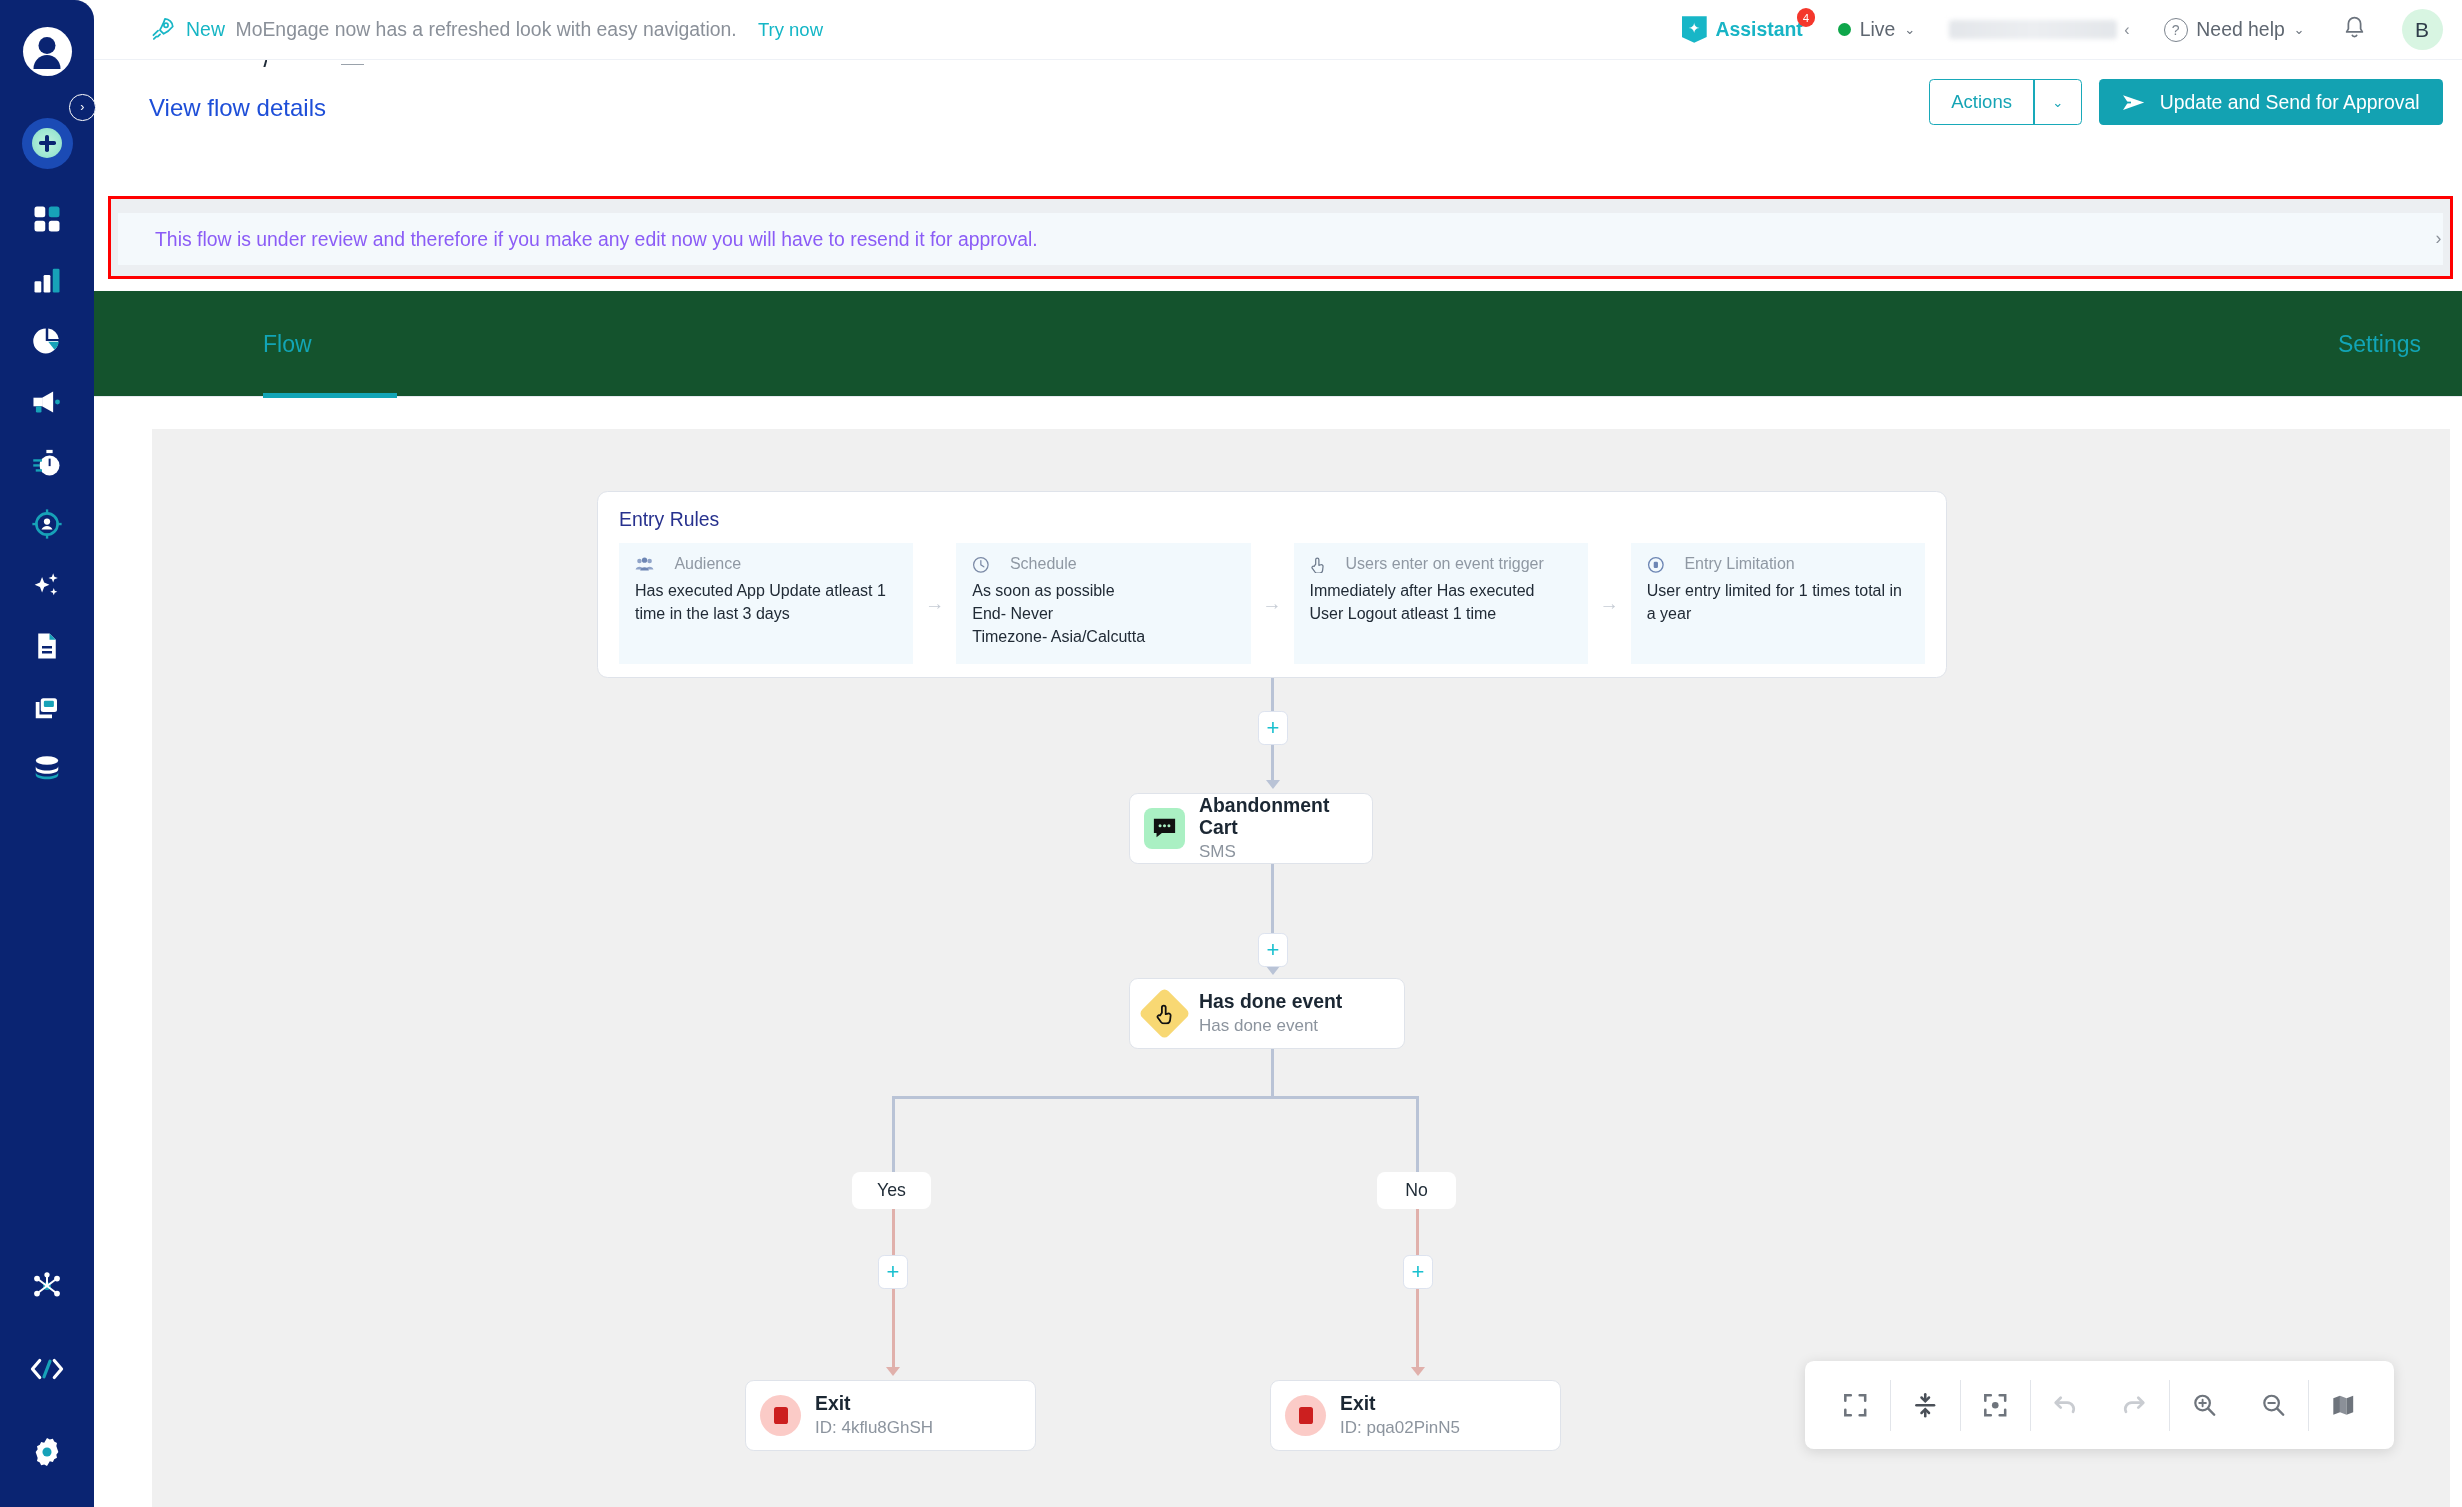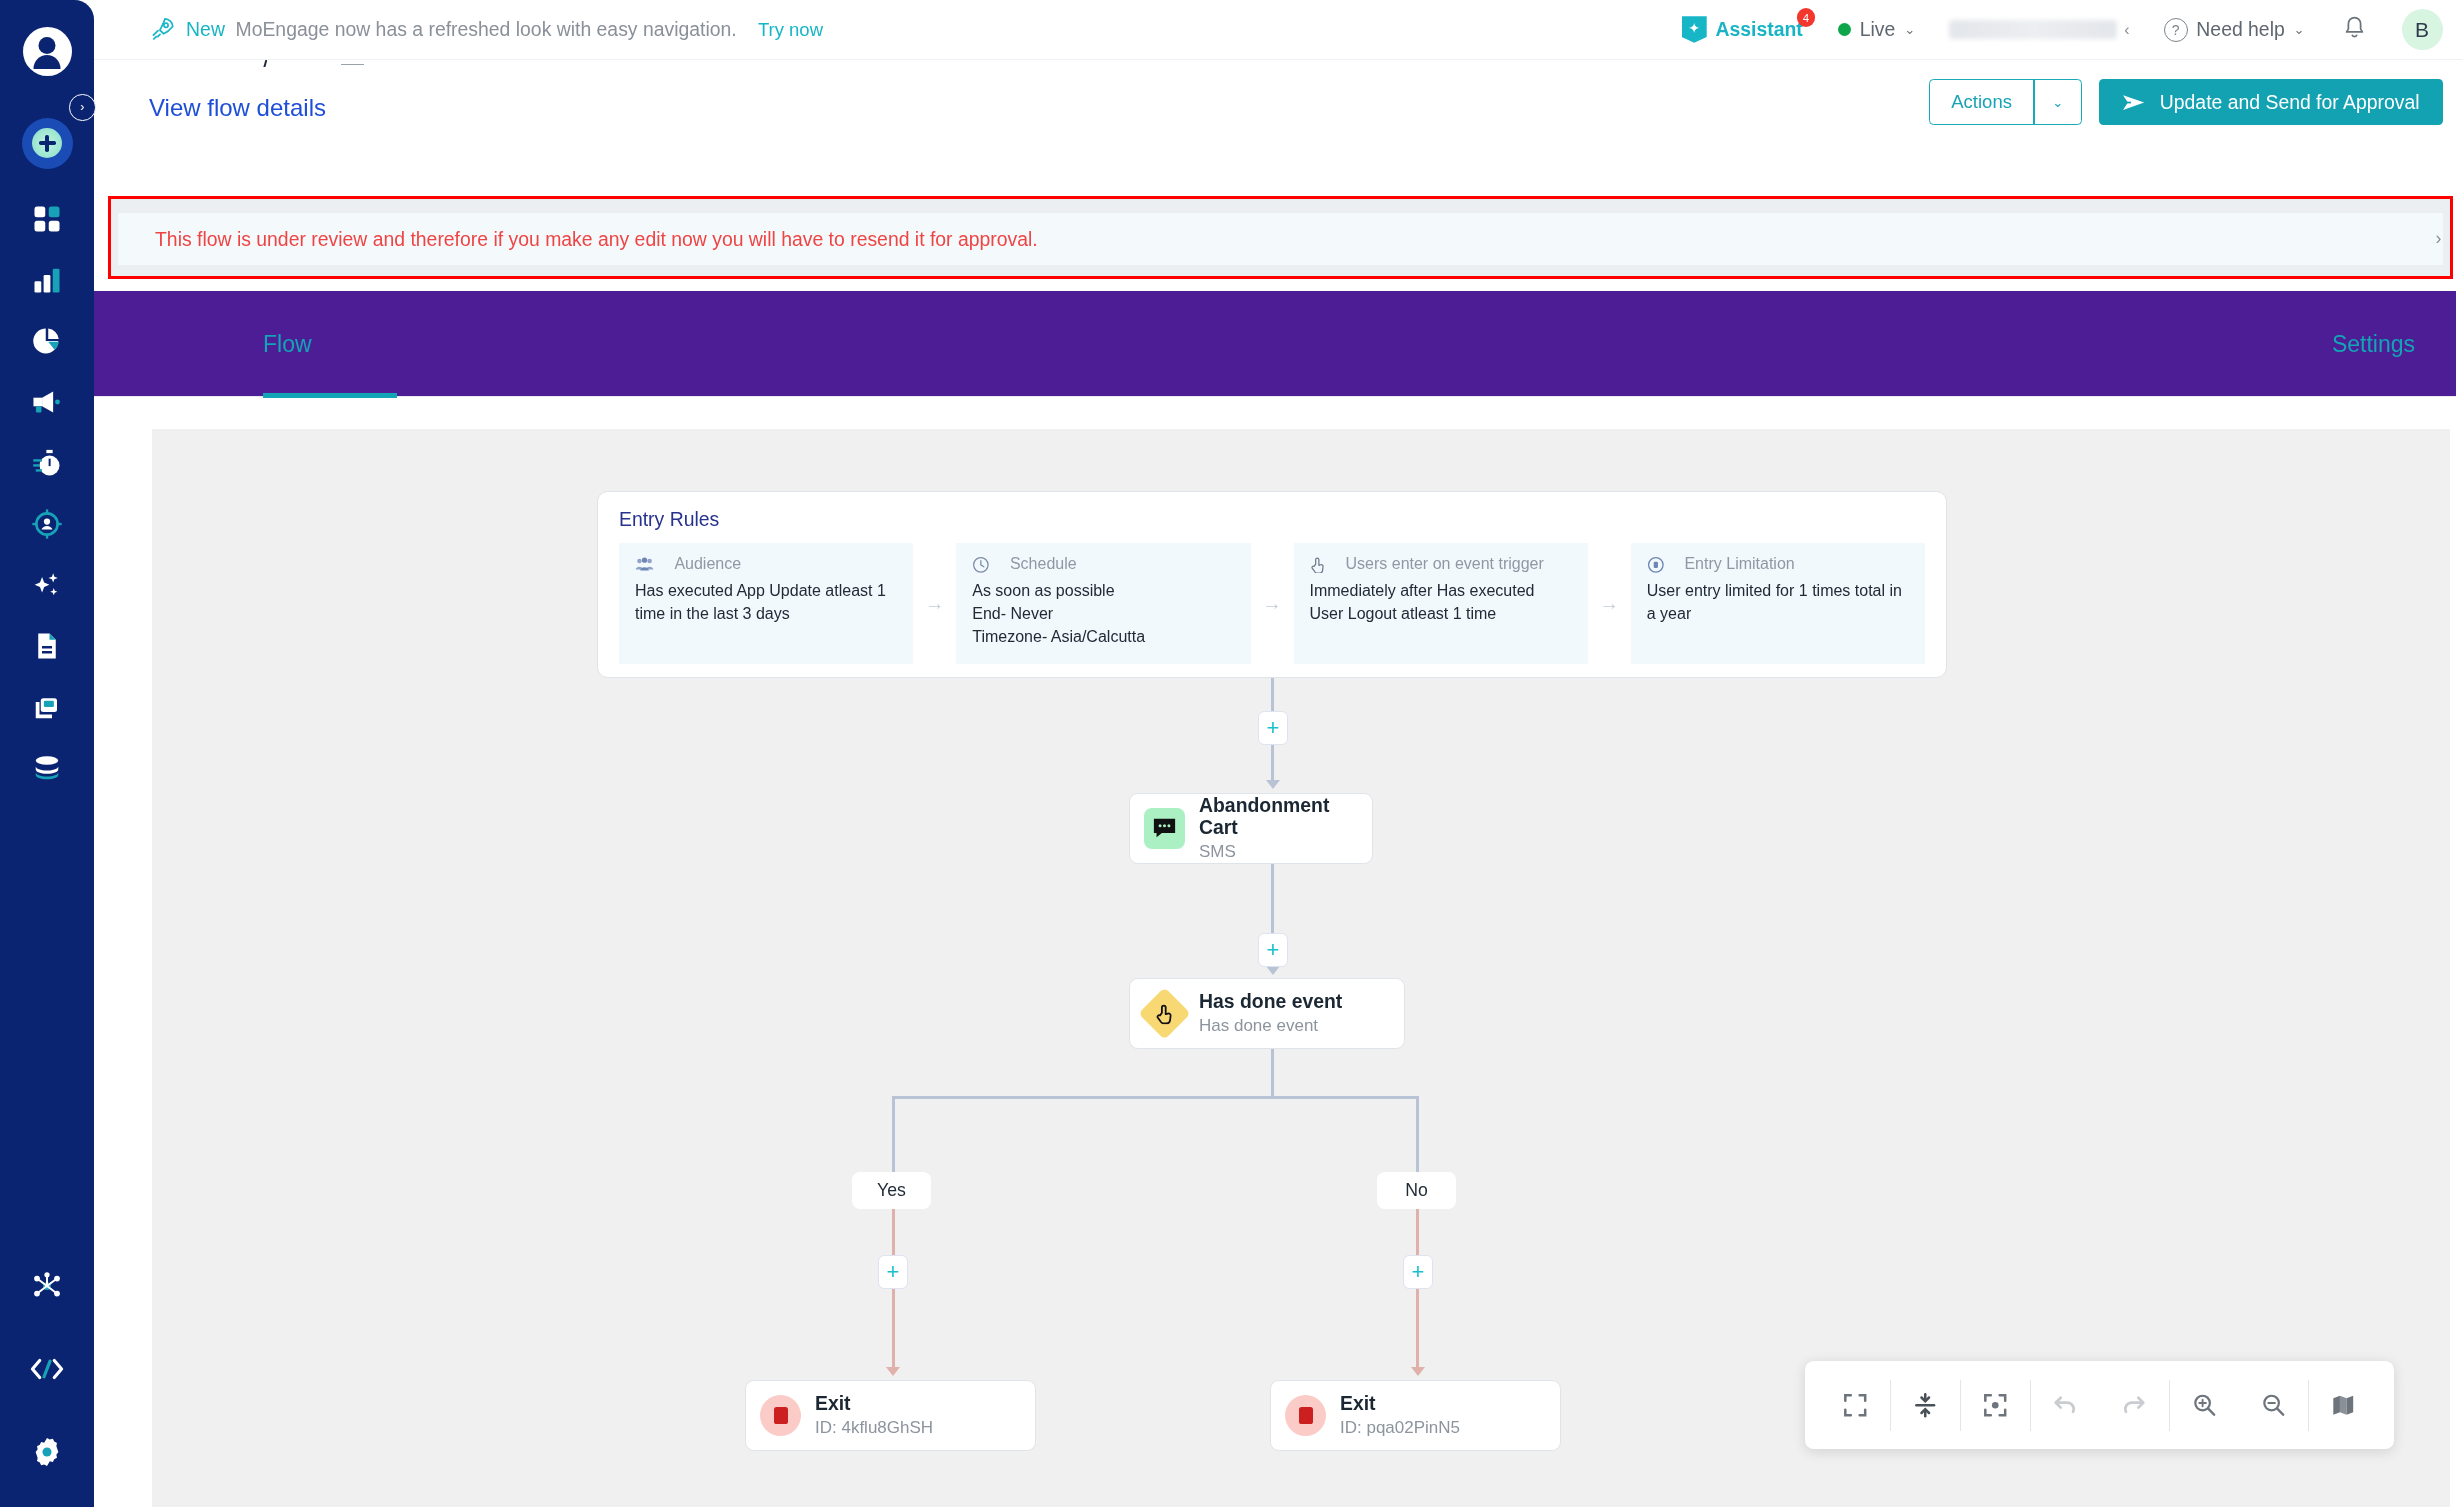--- a/index.html
+++ b/index.html
@@ -150,30 +150,30 @@
 
   
   #banner-outline {
     position:absolute; left: 108px; top: 196px; right: 8.8px; height: 83px;
     border: 3.5px solid #ff0000; background:#eceff2; z-index: 20;
   }
   #banner {
     position:absolute; left: 7px; top: 14px; right: 7px; bottom: 10.6px;
     background:#f4f9fc; display:flex; align-items:center;
   }
-  .banner-text { padding-left: 37px; font-size: 19.4px; color:#ef4444; }
+  .banner-text { padding-left: 37px; font-size: 19.4px; color:#8b5cf6; }
   .banner-close {
     position:absolute; right: 8.8px; top: 50%; transform: translateY(-50%);
     color:#8a9099; font-size: 17.7px; cursor:pointer;
   }
 
   
   #tabs {
-    position:absolute; left: 94px; top: 291px; right: 6px; height: 106px;
-    background:#4c1d95; border-bottom: 1.8px solid #e7eaf0; z-index: 15;
+    position:absolute; left: 94px; top: 291px; right: 0; height: 106px;
+    background:#14532d; border-bottom: 1.8px solid #e7eaf0; z-index: 15;
   }
   .tab {
     position:absolute; left: 169px; top: 0; height: 106px;
     display:flex; align-items:center; color:#12a5b6; font-size: 23px; cursor:pointer;
   }
   .tab-underline { position:absolute; left: 169px; bottom: -1.8px; width: 134px; height: 5.3px; background:#12a5b6; }
   .settings-link {
     position:absolute; right: 41px; top: 0; height: 106px;
     display:flex; align-items:center; color:#12a5b6; font-size: 23px; cursor:pointer;
   }

